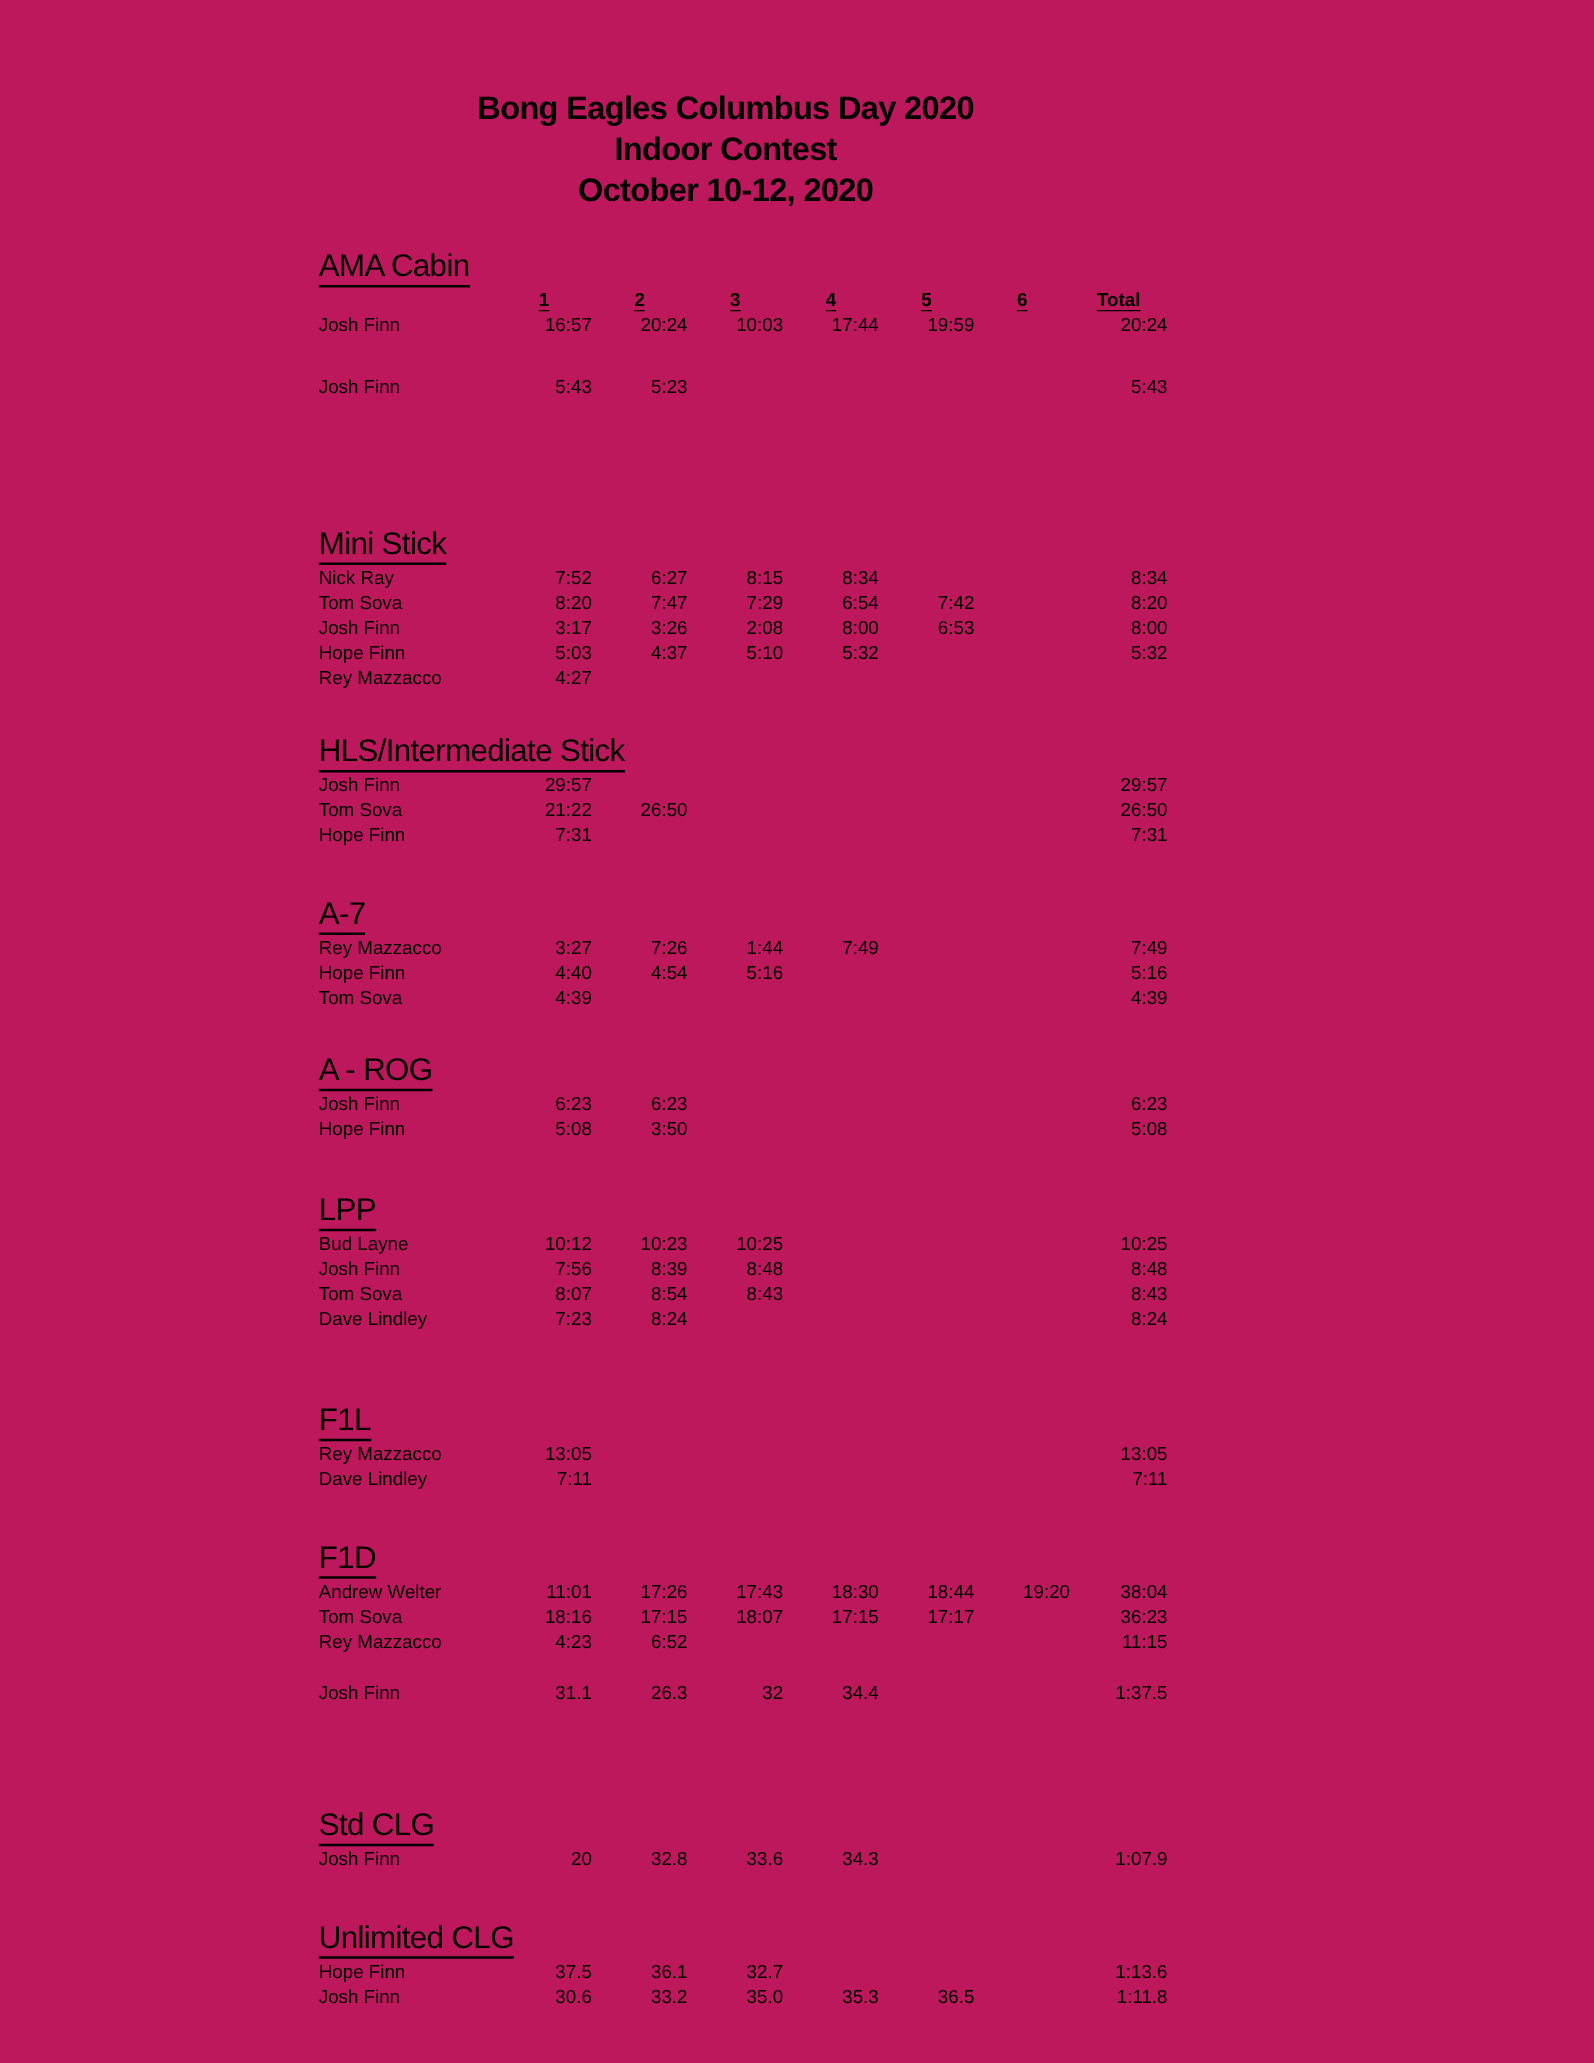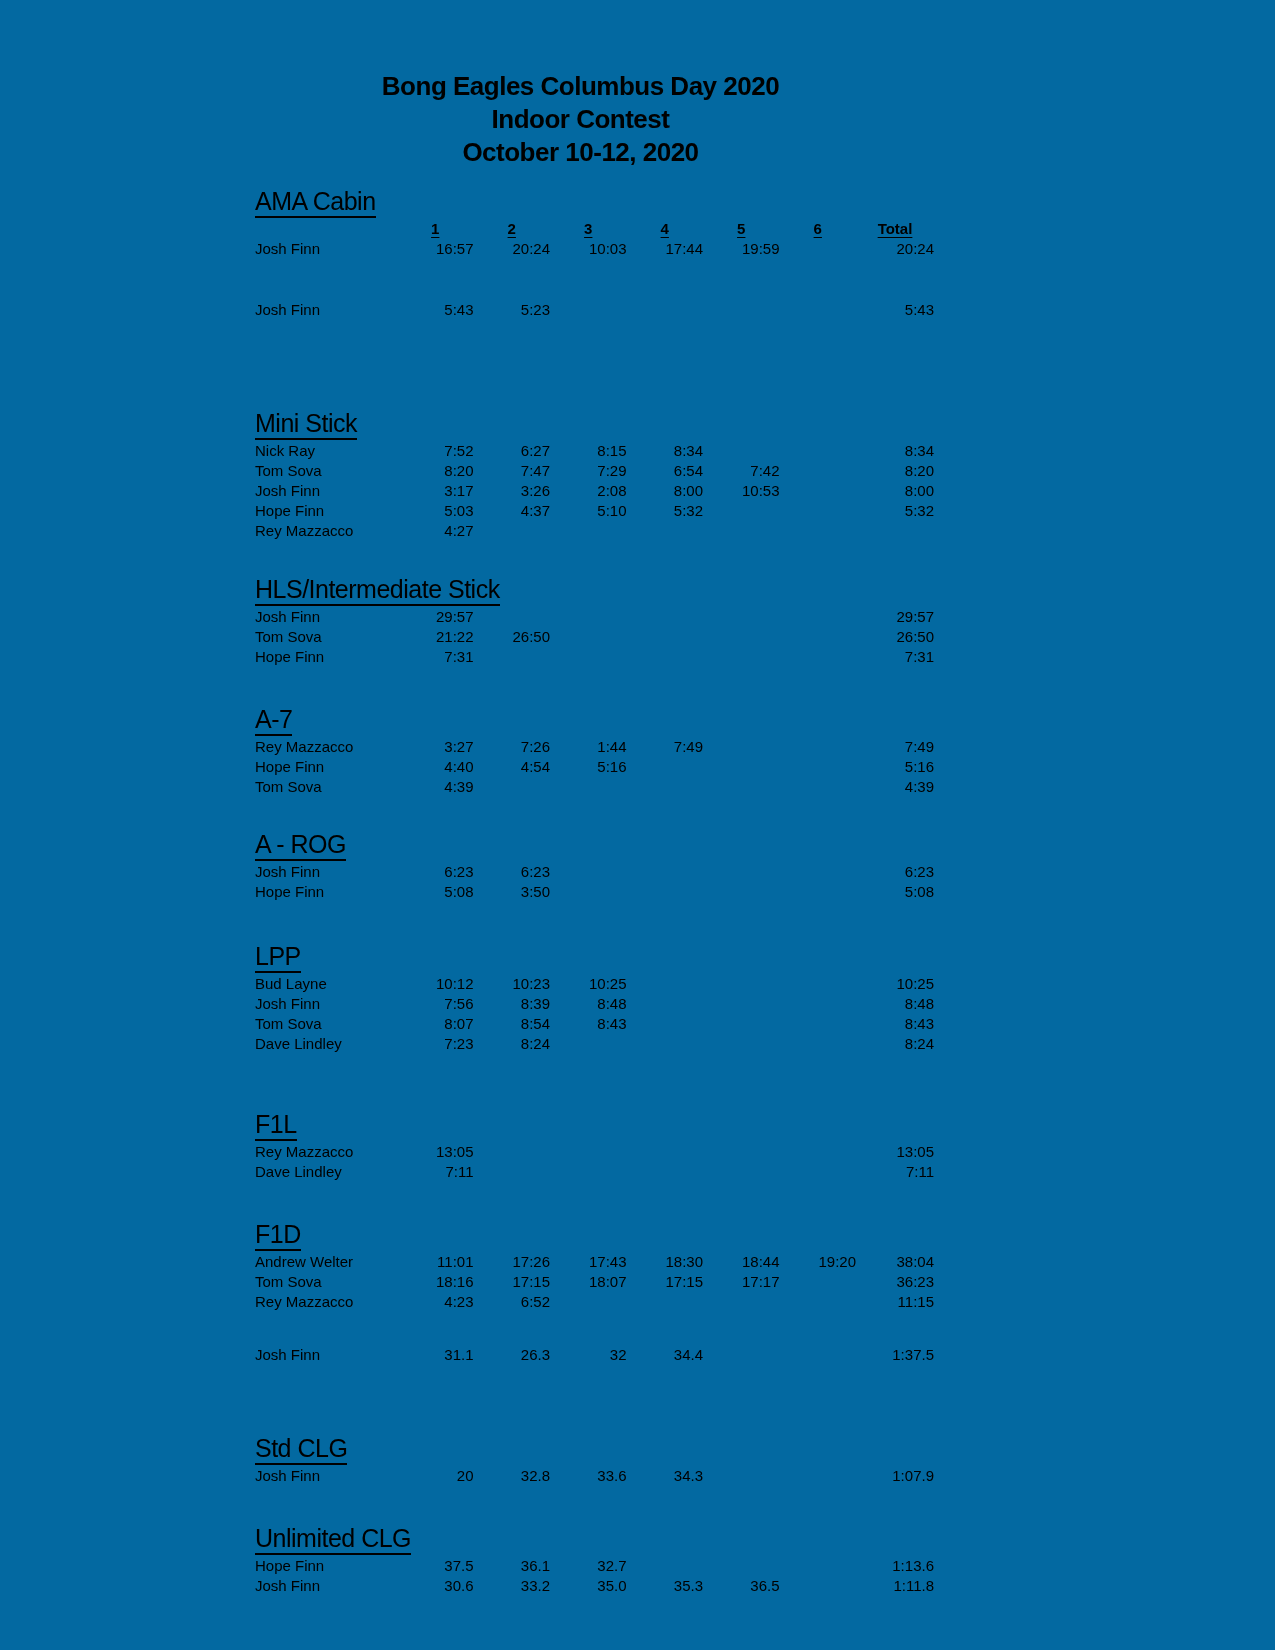--- a/index.html
+++ b/index.html
@@ -1,20 +1,20 @@
 <!DOCTYPE html>
 <html><head>
 <meta charset="utf-8">
 <style>
   html, body { margin: 0; padding: 0; background: #ffffff; }
   .page {
     position: relative;
     width: 1275px;
     height: 1650px;
-    background: #0369a1;
+    background: #be185d;
     color: #000000;
     font-family: "Liberation Sans", sans-serif;
     overflow: hidden;
   }
   .doc-title {
     position: absolute;
     top: 70px;
     left: 241px;
     width: 679px;
     text-align: center;
@@ -34,21 +34,21 @@
   #sections .event-section:nth-of-type(4)  { top: 575px;  }
   #sections .event-section:nth-of-type(5)  { top: 705px;  }
   #sections .event-section:nth-of-type(6)  { top: 830px;  }
   #sections .event-section:nth-of-type(7)  { top: 942px;  }
   #sections .event-section:nth-of-type(8)  { top: 1110px; }
   #sections .event-section:nth-of-type(9)  { top: 1220px; }
   #sections .event-section:nth-of-type(10) { top: 1345px; }
   #sections .event-section:nth-of-type(11) { top: 1434px; }
   #sections .event-section:nth-of-type(12) { top: 1524px; }
   .event-title {
-    margin: 0 0 4px 0;
+    margin: 12px 0 4px 0;
     font-size: 25px;
     font-weight: 400;
     line-height: 28px;
     letter-spacing: -0.5px;
     white-space: nowrap;
   }
   .event-title .u {
     border-bottom: 2px solid #000000;
     padding-bottom: 1px;
   }
@@ -189,21 +189,21 @@
               <td class="num-cell">7:42</td>
               <td class="num-cell"></td>
               <td class="num-cell">8:20</td>
             </tr>
             <tr>
               <td class="name-cell">Josh Finn</td>
               <td class="num-cell">3:17</td>
               <td class="num-cell">3:26</td>
               <td class="num-cell">2:08</td>
               <td class="num-cell">8:00</td>
-              <td class="num-cell">10:53</td>
+              <td class="num-cell">6:53</td>
               <td class="num-cell"></td>
               <td class="num-cell">8:00</td>
             </tr>
             <tr>
               <td class="name-cell">Hope Finn</td>
               <td class="num-cell">5:03</td>
               <td class="num-cell">4:37</td>
               <td class="num-cell">5:10</td>
               <td class="num-cell">5:32</td>
               <td class="num-cell"></td>

